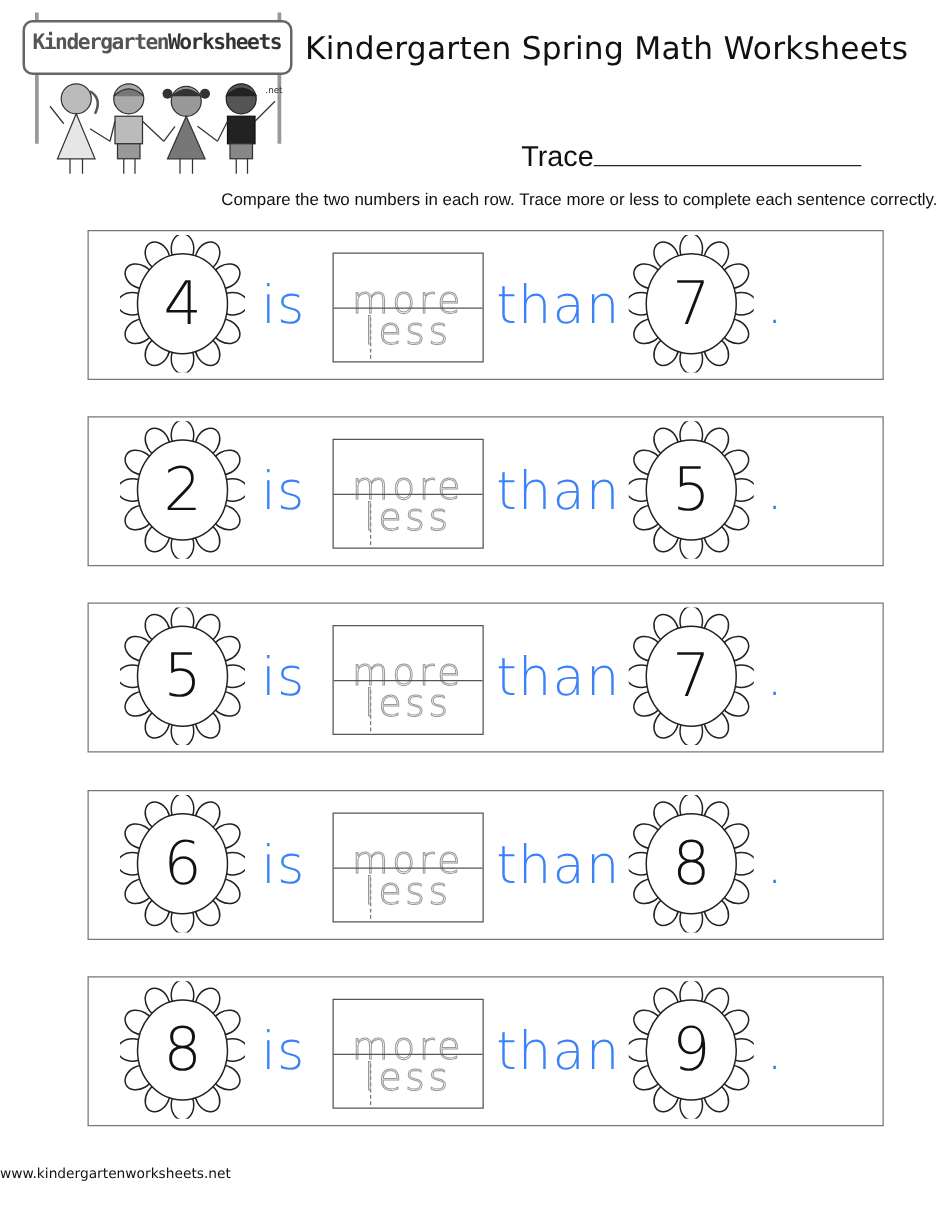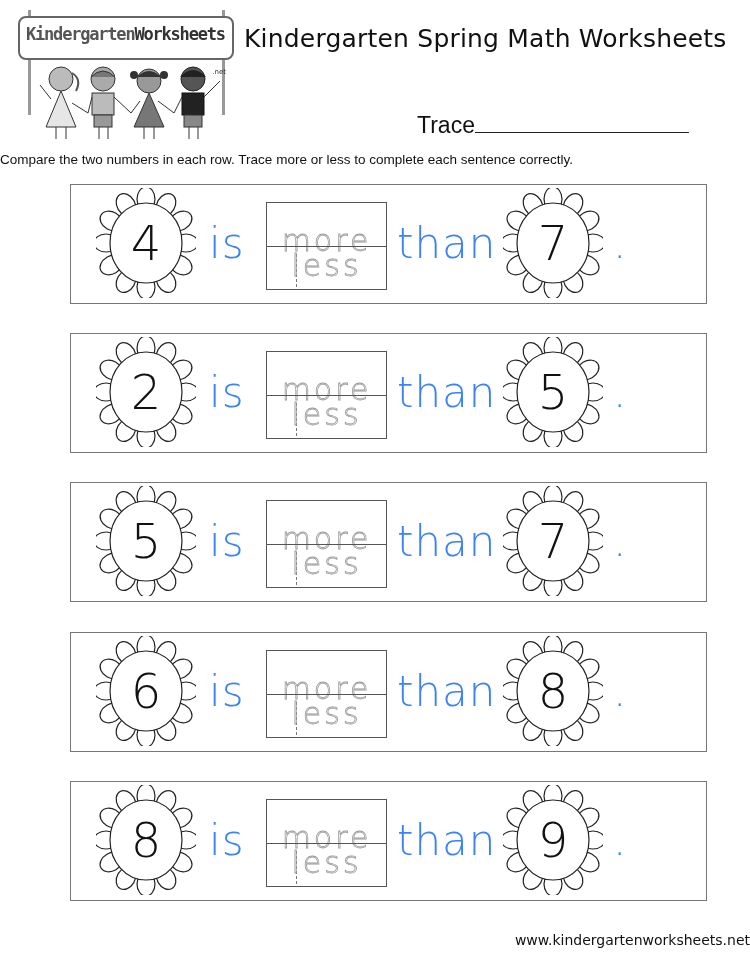--- a/index.html
+++ b/index.html
@@ -7,32 +7,32 @@
   .logo { position: absolute; left: 18px; top: 10px; width: 220px; height: 135px; }
   .logo-sign { position: absolute; left: 0; top: 6px; width: 216px; height: 44px; border: 2px solid #666; border-radius: 8px; background: #fff; box-sizing: border-box; }
   .logo-text { position: absolute; left: 6px; top: 6px; font-family: "DejaVu Sans Mono", monospace; font-size: 17px; font-weight: bold; letter-spacing: -1.2px; color: #555; white-space: nowrap; }
   .logo-text .w { color: #333; }
   .logo-net { position: absolute; right: 6px; top: 30px; font-size: 7px; color: #333; font-family: "DejaVu Sans", sans-serif; margin-top: 20px; }
   .pole { position: absolute; top: 0; width: 3px; height: 105px; background: #999; }
   .kids { position: absolute; left: 18px; top: 55px; width: 190px; height: 80px; }
   .title { position: absolute; left: 244px; top: 24px; font-family: "DejaVu Sans", sans-serif; font-size: 25px; color: #111; letter-spacing: 0.2px; white-space: nowrap; }
   .name-line { position: absolute; left: 417px; top: 112px; font-family: "Liberation Sans", sans-serif; font-size: 23px; color: #111; white-space: nowrap; }
   .name-blank { display: inline-block; width: 214px; border-bottom: 1.5px solid #222; height: 20px; vertical-align: baseline; }
-  .instructions { position: absolute; left: 0; width: 750px; top: 152px; text-align: left; font-family: "Liberation Sans", sans-serif; font-size: 13.5px; color: #111; }
+  .instructions { position: absolute; left: 0; width: 750px; top: 152px; text-align: right; font-family: "Liberation Sans", sans-serif; font-size: 13.5px; color: #111; }
   .row { position: absolute; left: 70px; width: 637px; height: 120px; border: 1.5px solid #777; box-sizing: border-box; }
   .flower { position: absolute; width: 100px; height: 110px; }
   .num { position: absolute; left: 0; top: 0; width: 100px; height: 110px; display: flex; align-items: center; justify-content: center; font-family: "DejaVu Sans", sans-serif; font-weight: 200; font-size: 48px; color: #111; -webkit-text-stroke: 0; }
   .word { position: absolute; font-family: "DejaVu Sans", sans-serif; font-weight: 200; font-size: 42px; color: #3b82f6; letter-spacing: 1px; }
   .choice-box { position: absolute; left: 195px; top: 17px; width: 121px; height: 88px; border: 1.5px solid #555; box-sizing: border-box; }
   .choice-mid { position: absolute; left: 0; right: 0; top: 43px; border-top: 1.5px solid #555; }
   .trace { position: absolute; left: 0; right: 0; text-align: center; font-family: "DejaVu Sans", sans-serif; font-weight: 200; font-size: 30px; color: transparent; -webkit-text-stroke: 0.8px #999; letter-spacing: 3px; }
   .trace.more { top: 20px; }
   .trace.less { top: 45px; }
   .dash-l { position: absolute; left: 29px; top: 51px; height: 33px; border-left: 1.2px dashed #777; }
-  .footer { position: absolute; left: 0; width: 750px; top: 932px; text-align: right; font-family: "DejaVu Sans", sans-serif; font-size: 14px; color: #111; }
+  .footer { position: absolute; left: 0; width: 750px; top: 932px; text-align: left; font-family: "DejaVu Sans", sans-serif; font-size: 11px; color: #111; }
 </style>
 </head>
 <body>
 
 <div class="logo">
   <div class="pole" style="left:10px;"></div>
   <div class="pole" style="left:204px;"></div>
   <div class="logo-sign">
     <span class="logo-text"><span>Kindergarten</span><span class="w">Worksheets</span></span>
     <span class="logo-net">.net</span>

